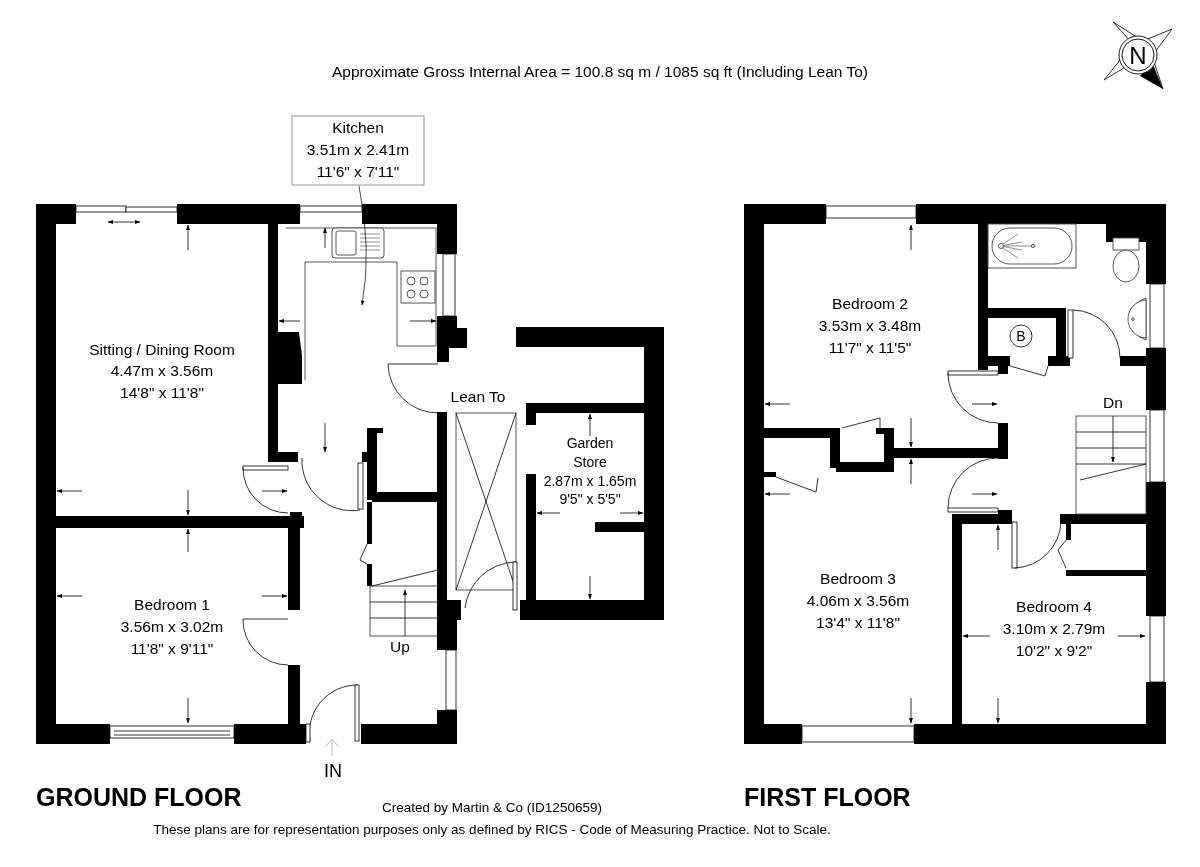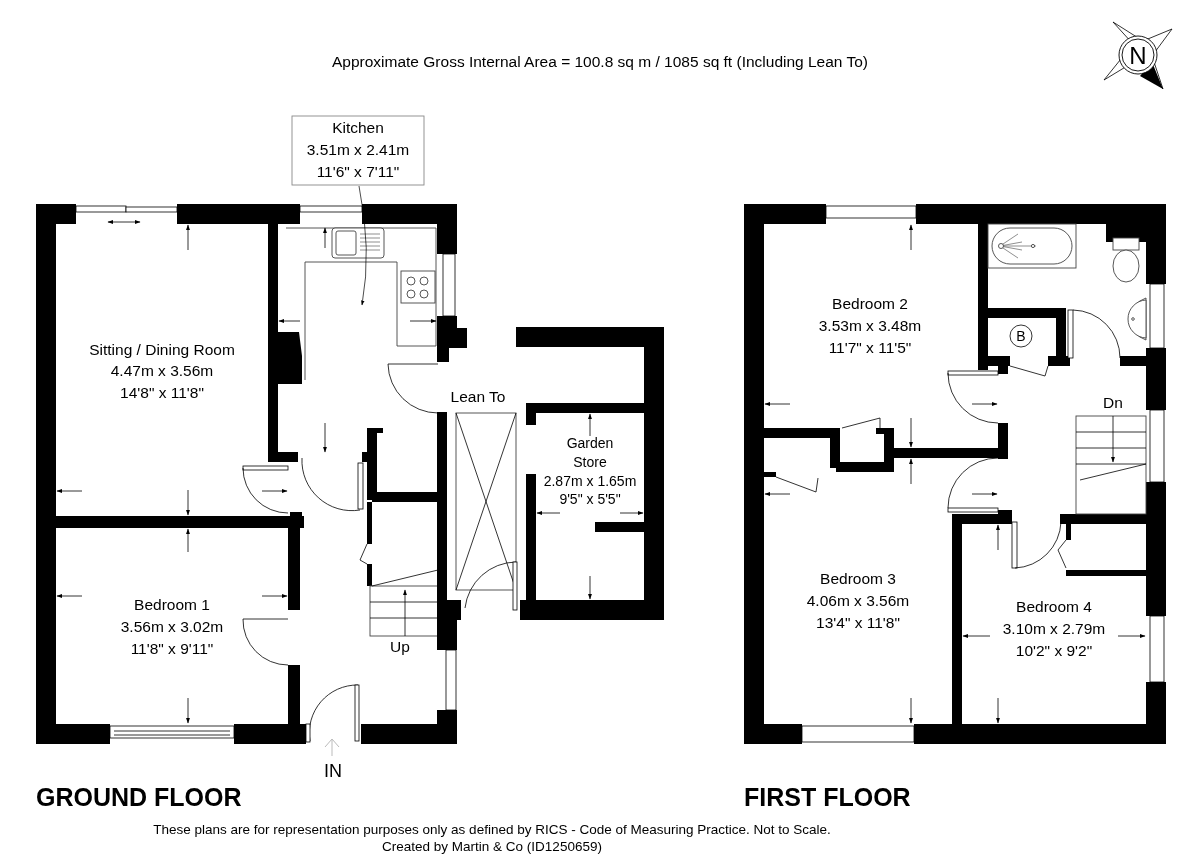--- a/index.html
+++ b/index.html
@@ -6,24 +6,24 @@
   body { width: 1200px; height: 867px; position: relative; overflow: hidden; font-family: "Liberation Sans", sans-serif; color: #000; }
   #plan { position: absolute; left: 0; top: 0; width: 1200px; height: 867px; }
   .wall { fill: #000; }
   .thin { fill: none; stroke: #000; stroke-width: 0.8; }
   .win { fill: #fff; stroke: #000; stroke-width: 0.8; }
   .fix { fill: #fff; stroke: #444; stroke-width: 0.9; }
   .arrow-line { stroke: #000; stroke-width: 0.8; }
   .lbl { font-family: "Liberation Sans", sans-serif; font-size: 15.5px; text-anchor: middle; fill: #000; }
   .lbl-sm { font-family: "Liberation Sans", sans-serif; font-size: 14px; text-anchor: middle; fill: #000; }
   .floor-title { font-family: "Liberation Sans", sans-serif; font-weight: bold; font-size: 25px; fill: #000; }
-  .header-text { position: absolute; left: 0; width: 1200px; top: 53px; text-align: center; font-size: 15.5px; }
+  .header-text { position: absolute; left: 0; width: 1200px; top: 63px; text-align: center; font-size: 15.5px; }
   .footer { position: absolute; left: 0; width: 984px; text-align: center; font-size: 13.5px; }
   .footer.l1 { top: 822px; }
-  .footer.l2 { top: 839px; }
+  .footer.l2 { top: 800px; }
 </style>
 </head>
 <body>
 
 <div class="header-text">Approximate Gross Internal Area = 100.8 sq m / 1085 sq ft (Including Lean To)</div>
 
 <svg id="plan" viewBox="0 0 1200 867" xmlns="http://www.w3.org/2000/svg">
   <defs>
     <marker id="ah" viewBox="0 0 10 10" refX="9" refY="5" markerWidth="7" markerHeight="7" orient="auto-start-reverse">
       <path d="M0,1.5 L10,5 L0,8.5 z" fill="#000"></path>

